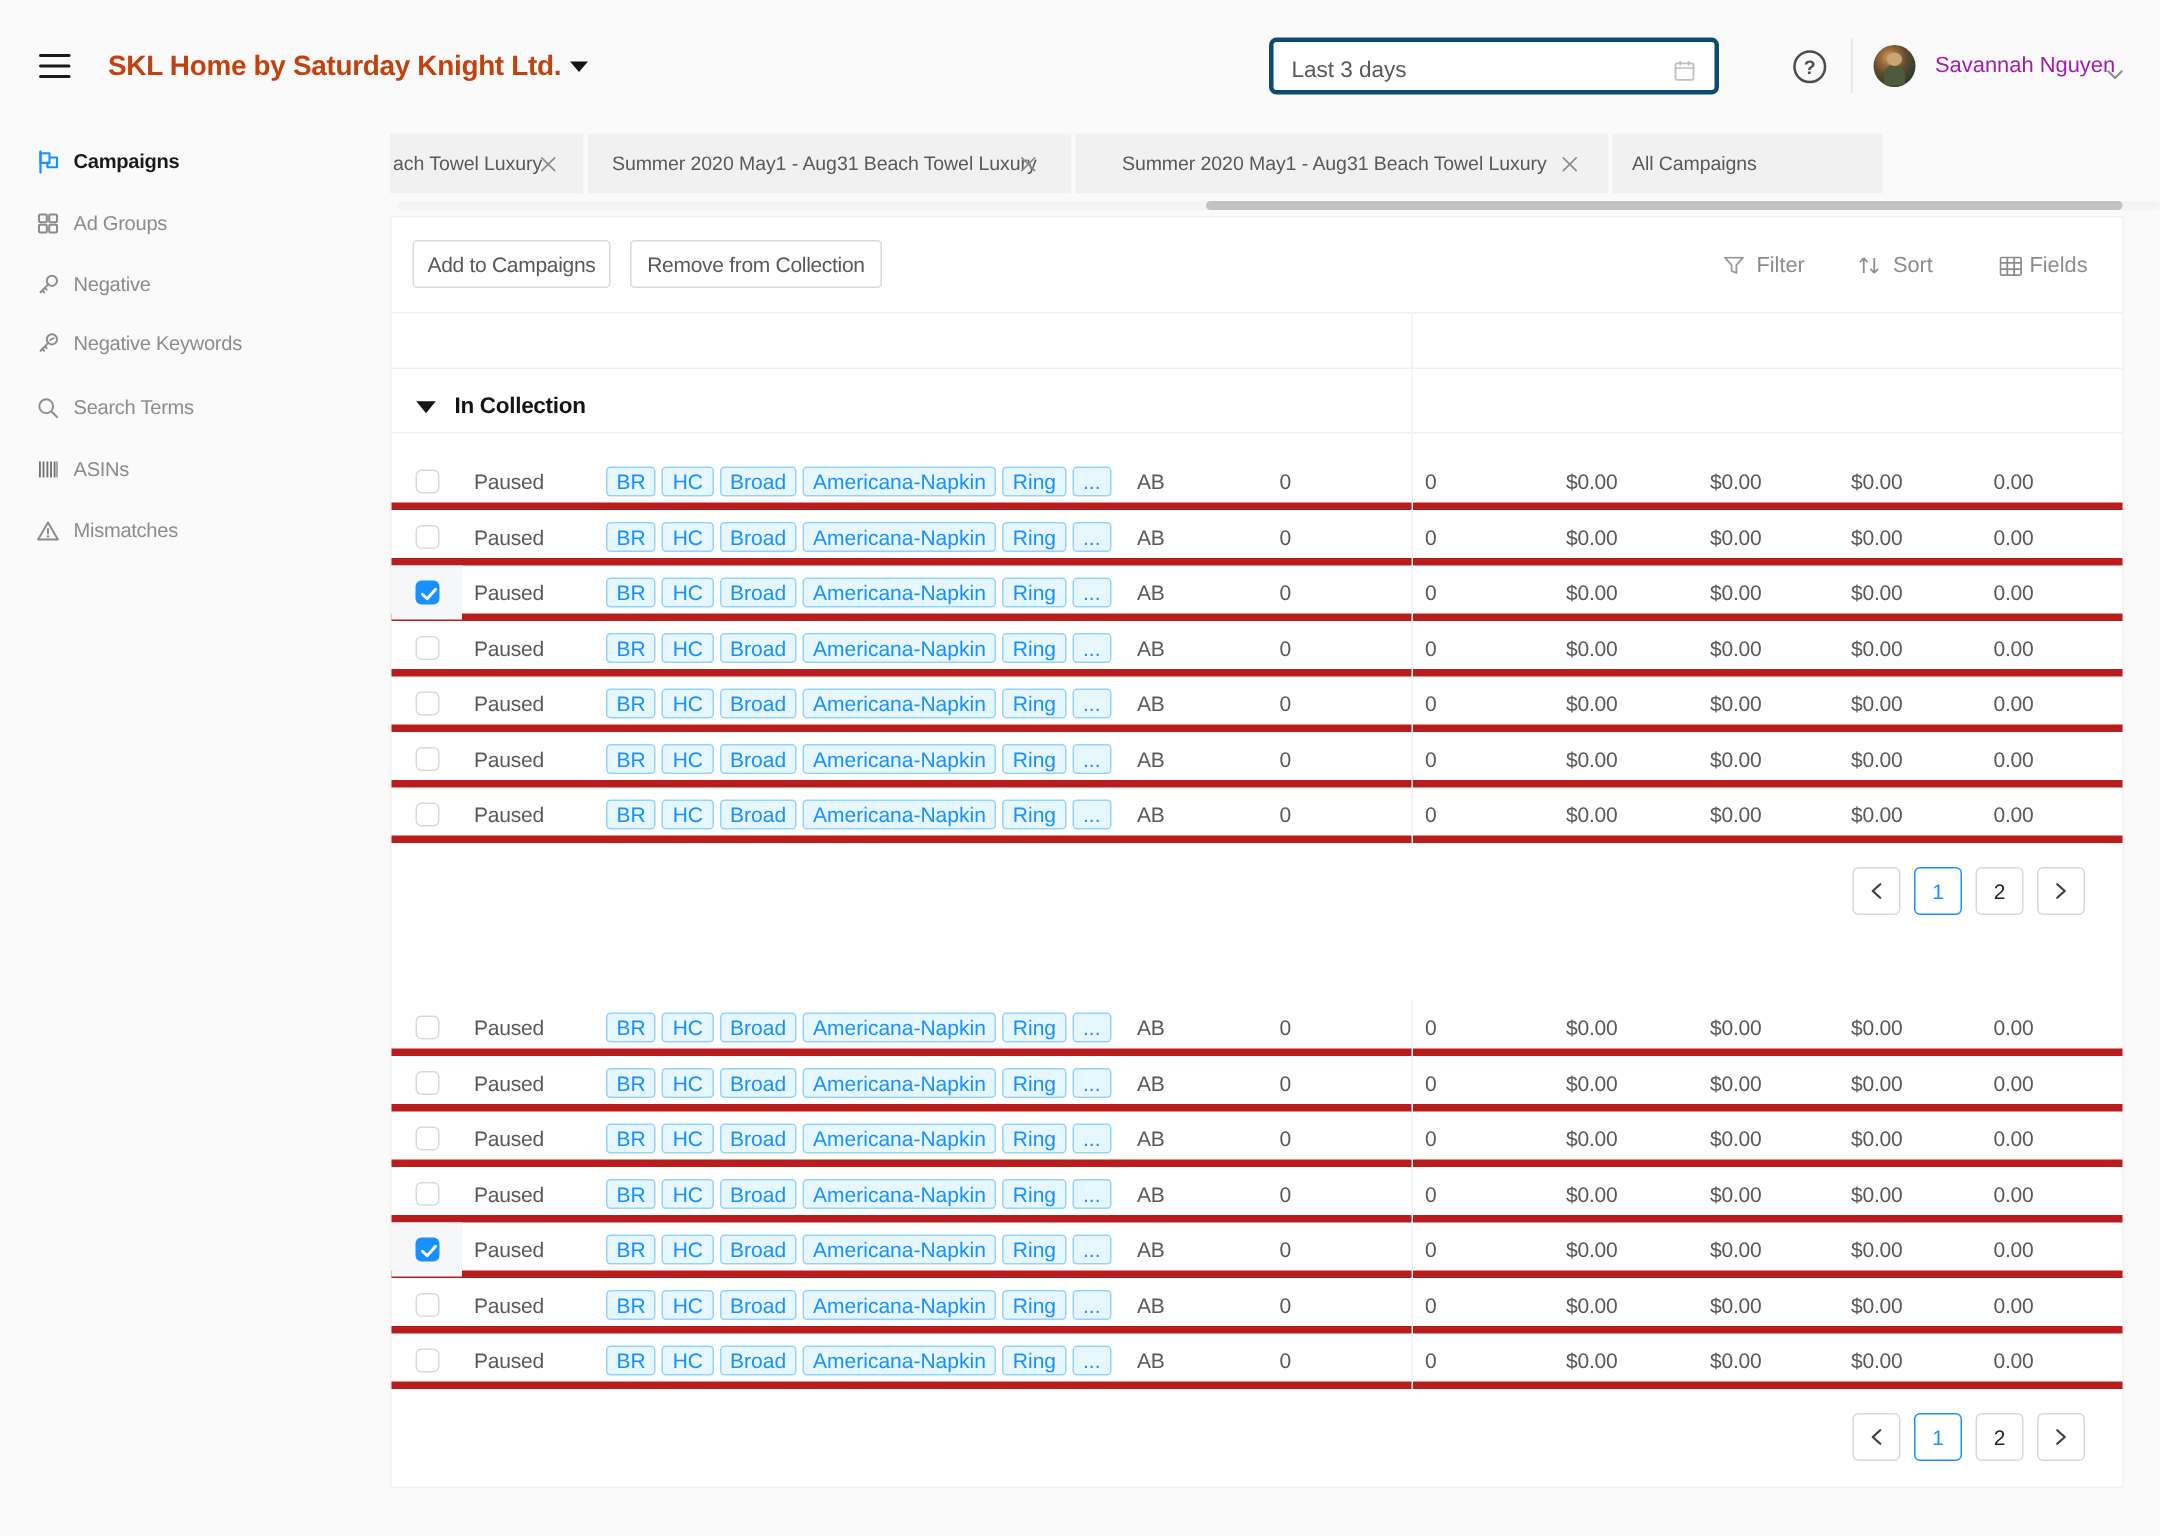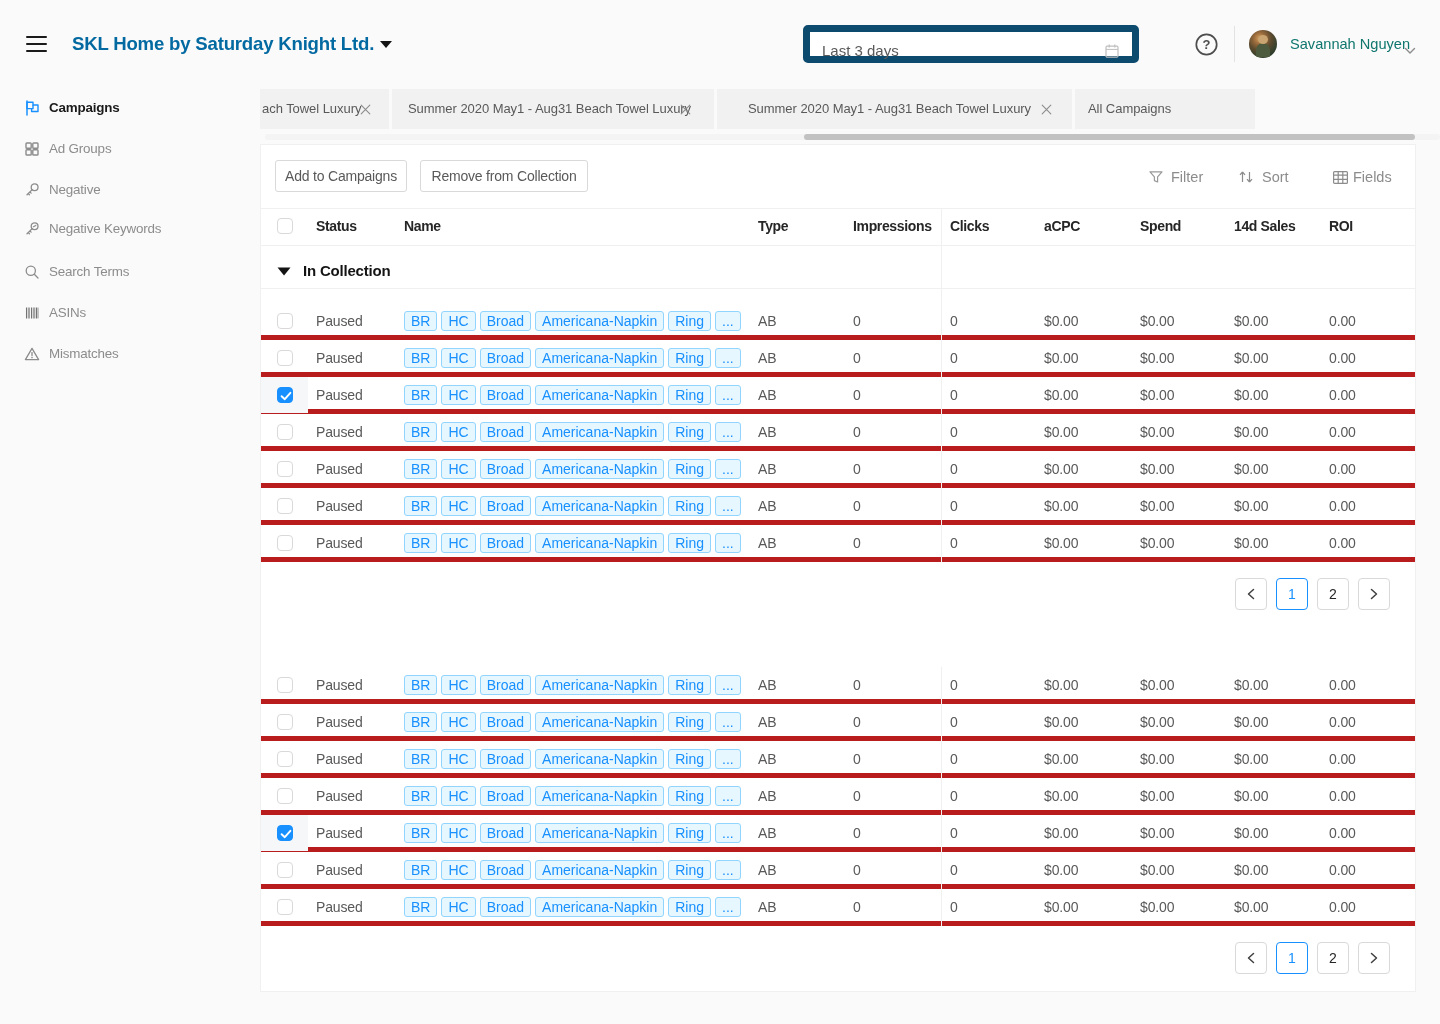--- a/index.html
+++ b/index.html
@@ -1,28 +1,28 @@
 <!DOCTYPE html>
 <html><head><meta charset="utf-8"><style>
 *{margin:0;padding:0;box-sizing:border-box}
 html,body{width:1440px;height:1024px;overflow:hidden}
 body{font-family:"Liberation Sans",sans-serif;background:#fafafa;position:relative}
 
 #burger{position:absolute;left:26px;top:36px;width:21px;height:17px}
 #burger div{position:absolute;left:0;width:21px;height:2.4px;background:#1a1a1a;border-radius:1px}
-#title{position:absolute;left:72px;top:33px;font-size:18.6px;font-weight:700;color:#0369a1;letter-spacing:-0.2px}
+#title{position:absolute;left:72px;top:33px;font-size:18.6px;font-weight:700;color:#c2410c;letter-spacing:-0.2px}
 #tcaret{position:absolute;left:380px;top:41px;width:0;height:0;border-left:6.5px solid transparent;border-right:6.5px solid transparent;border-top:7.5px solid #141414}
-#dateinp{position:absolute;left:803px;top:25px;width:336px;height:38px;background:#fff;border:7px solid #0c4a6e;border-radius:5px}
+#dateinp{position:absolute;left:846px;top:25px;width:300px;height:38px;background:#fff;border:3px solid #0c4a6e;border-radius:5px}
 #dateinp span{position:absolute;left:12px;top:10px;font-size:15px;color:#595959}
 #help{position:absolute;left:1195px;top:32.5px}
 #vsep{position:absolute;left:1234px;top:26px;width:1px;height:36px;background:#e3e3e3}
 #avatar{position:absolute;left:1249px;top:30px;width:28px;height:28px;border-radius:50%;background:radial-gradient(circle at 38% 30%,#d8a05c 0%,#9a6b3c 22%,#5c4a2e 45%,#33402c 70%,#20281c 100%);overflow:hidden}
 #avatar i{position:absolute;left:9px;top:5px;width:10px;height:9px;border-radius:50%;background:#caa571;display:block}
 #avatar b{position:absolute;left:7px;top:13px;width:14px;height:14px;border-radius:7px 7px 0 0;background:#4e5a3e;display:block}
-#uname{position:absolute;left:1290px;top:36px;font-size:14.6px;color:#0f766e}
+#uname{position:absolute;left:1290px;top:36px;font-size:14.6px;color:#a21caf}
 #uchev{position:absolute;left:1404px;top:41px}
 
 .nav{position:absolute;left:0;width:260px;height:24px}
 .nav svg{position:absolute;left:24px;top:4px}
 .nav span{position:absolute;left:49px;top:4px;font-size:13.4px;letter-spacing:-0.18px;color:#8c8c8c}
 .nav.on span{color:#1a1a1a;font-weight:700}
 
 #tabs{position:absolute;left:260px;top:89px;width:1180px;height:40px;overflow:hidden;white-space:nowrap;font-size:14px}
 .tab{display:inline-block;vertical-align:top;height:40px;background:#f1f1f1;margin-right:3px;color:#595959;position:relative;font-size:13px;letter-spacing:-0.05px}
 .tab .tl{position:absolute;top:12px;line-height:16px}
@@ -154,32 +154,20 @@
       <path d="M3.5 11 V1.5 M3.5 1 L1 3.8 M3.5 1 L6 3.8" stroke="#8c8c8c" stroke-width="1.2" fill="none"></path>
       <path d="M10.5 1 V10.5 M10.5 11 L8 8.2 M10.5 11 L13 8.2" stroke="#8c8c8c" stroke-width="1.2" fill="none"></path>
     </svg>
     <span class="tool" style="left:1001px">Sort</span>
     <svg class="toolic" style="left:1072px" width="15" height="13" viewBox="0 0 15 13">
       <rect x="0.6" y="0.6" width="13.8" height="11.8" rx="1" stroke="#8c8c8c" stroke-width="1.2" fill="none"></rect>
       <path d="M0.6 4.2 H14.4 M0.6 8.4 H14.4 M5.2 0.6 V12.4 M9.8 0.6 V12.4" stroke="#8c8c8c" stroke-width="1.2" fill="none"></path>
     </svg>
     <span class="tool" style="left:1092px">Fields</span>
     <div class="hline" style="top:63px"></div>
-    <div class="hdr">
-      <div class="cb" style="left:16px;top:10px"></div>
-      <span style="left:55px">Status</span>
-      <span style="left:143px">Name</span>
-      <span style="left:497px">Type</span>
-      <span style="left:592px">Impressions</span>
-      <span style="left:689px">Clicks</span>
-      <span style="left:783px">aCPC</span>
-      <span style="left:879px">Spend</span>
-      <span style="left:973px">14d Sales</span>
-      <span style="left:1068px">ROI</span>
-    </div>
     <div class="hline" style="top:99.5px"></div>
     <div class="sect" style="top:107px">
       <svg style="position:absolute;left:16px;top:14.5px" width="14" height="9" viewBox="0 0 14 9">
         <path d="M0.5 0.5 L13.5 0.5 L7 8.5 Z" fill="#141414"></path>
       </svg>
       <span class="sl">In Collection</span>
     </div>
     <div class="row" style="top:157.5px">
       <div class="cb" style="left:16px;top:10.5px"></div>
       <span class="ct" style="left:55px">Paused</span>

